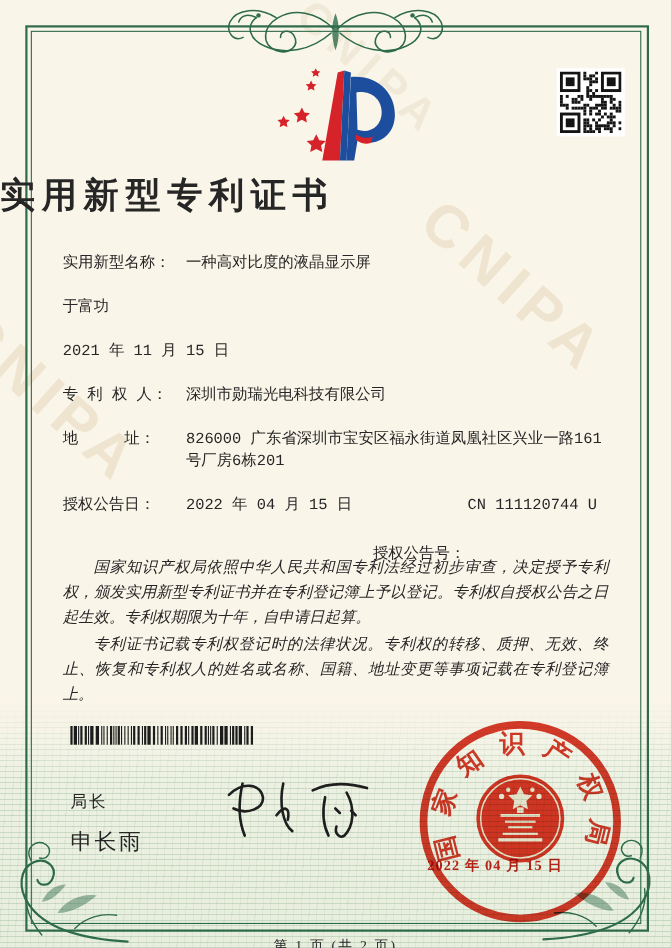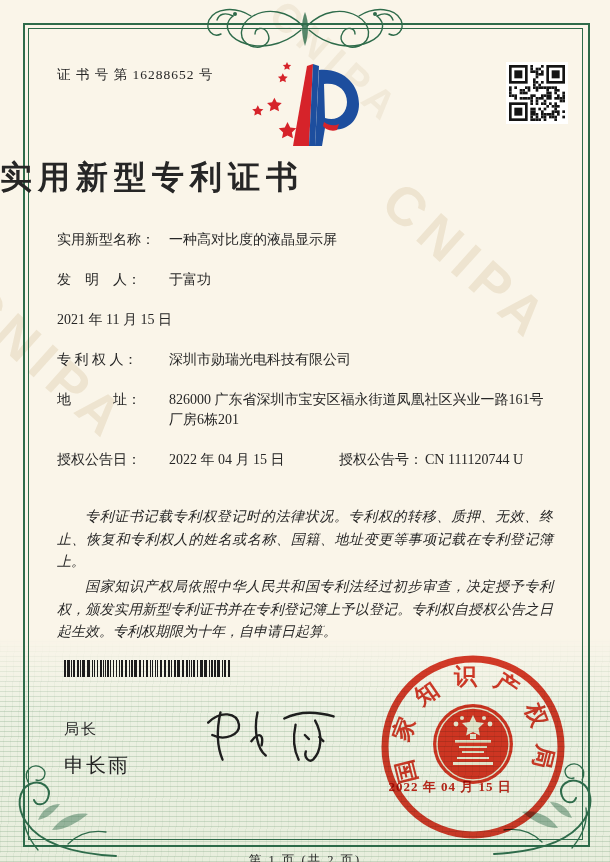--- a/index.html
+++ b/index.html
@@ -33,25 +33,25 @@
   .wm2{left:-58px; top:330px; font-size:54px;}
   .wm3{left:255px; top:40px; font-size:40px; color:rgba(196,168,120,.15);}
   
   .cert-no{position:absolute; left:57px; top:66px; z-index:4; font-size:13.5px; letter-spacing:1px;}
   .logo{position:absolute; left:245px; top:62px; z-index:4;}
   .qr{position:absolute; left:506px; top:62px; z-index:4; background:#fff; padding:3px; line-height:0;}
   .title{position:absolute; left:0; top:156px; width:610px; z-index:4; text-align:left;
          font-size:32px; font-weight:bold; letter-spacing:6px;}
   
   .fields{position:absolute; left:57px; top:230px; width:496px; z-index:4; font-size:14px;}
-  .frow{display:flex; line-height:20px; margin-bottom:20px;}
+  .frow{display:flex; line-height:20px; margin-bottom:20px;font-family:Liberation Mono, monospace;}
   .flabel{flex:none; width:112px; white-space:pre;}
   .fvalue{flex:1;}
   .fvalue.w170{flex:none; width:170px;}
-  .flabel.auto{width:auto; margin-right:2px;}
+  .flabel.auto{width:auto; margin-right:2px;margin-top:44px;}
   
   .paras{position:absolute; left:57px; top:506px; width:496px; z-index:4;
          font-size:14px; font-style:italic; line-height:1.62; text-align:justify;}
   .paras p{margin:0 0 2px 0; text-indent:2em;}
   
   .barcode{position:absolute; left:64px; top:660px; width:172px; height:17px; z-index:4; font-size:0;}
   .barcode i{display:inline-block; height:100%; background:#1c1c1c; vertical-align:top;}
   .director-title{position:absolute; left:64px; top:720px; z-index:4; font-size:15px; letter-spacing:2px;}
   .director-name{position:absolute; left:64px; top:752px; z-index:4; font-size:20px; letter-spacing:2px;}
   .sig{position:absolute; left:195px; top:700px; z-index:5;}
@@ -101,21 +101,20 @@
     <g stroke="#2e6b4a" fill="none" stroke-width="2" stroke-linecap="round">
       <path d="M108,96 C70,94 34,86 18,62 C8,47 10,30 22,24 C34,19 44,28 40,38 C37,46 28,46 26,40"></path>
       <path d="M30,90 C20,78 14,64 16,50" stroke-width="1.3"></path>
       <path d="M20,22 C14,10 26,2 34,8 C40,13 36,22 28,20" stroke-width="1.3"></path>
       <path d="M60,84 C70,74 84,70 98,72" stroke-width="1.3"></path>
     </g>
     <path d="M44,70 C52,58 66,52 80,54 C70,62 58,70 44,70 Z" fill="#2e6b4a" opacity="0.45"></path>
     <path d="M30,60 C34,50 42,44 52,44 C46,52 40,58 30,60 Z" fill="#2e6b4a" opacity="0.45"></path>
   </svg>
 
-  <div class="cert-no">证 书 号 第 16288652 号</div>
 
   <svg class="logo" width="120" height="86" viewBox="0 0 120 86">
     <g fill="#d6232a">
       <path d="M14,40 l2.2,4.4 4.8,.6 -3.5,3.3 .9,4.7 -4.4,-2.3 -4.4,2.3 .9,-4.7 -3.5,-3.3 4.8,-.6 Z" transform="scale(0.8) translate(2,14)"></path>
       <path d="M14,40 l2.2,4.4 4.8,.6 -3.5,3.3 .9,4.7 -4.4,-2.3 -4.4,2.3 .9,-4.7 -3.5,-3.3 4.8,-.6 Z" transform="scale(1.05) translate(14,-6)"></path>
       <path d="M14,40 l2.2,4.4 4.8,.6 -3.5,3.3 .9,4.7 -4.4,-2.3 -4.4,2.3 .9,-4.7 -3.5,-3.3 4.8,-.6 Z" transform="scale(0.6) translate(56,-40)"></path>
       <path d="M14,40 l2.2,4.4 4.8,.6 -3.5,3.3 .9,4.7 -4.4,-2.3 -4.4,2.3 .9,-4.7 -3.5,-3.3 4.8,-.6 Z" transform="scale(0.7) translate(40,-24)"></path>
       <path d="M14,40 l2.2,4.4 4.8,.6 -3.5,3.3 .9,4.7 -4.4,-2.3 -4.4,2.3 .9,-4.7 -3.5,-3.3 4.8,-.6 Z" transform="scale(1.25) translate(20,8)"></path>
     </g>
     <path d="M62,4 L68,2 L64,84 L48,84 Z" fill="#d6232a"></path>
@@ -262,21 +261,20 @@
       </svg></div>
 
   <div class="title">实用新型专利证书</div>
 
   <div class="fields">
     <div class="frow">
       <span class="flabel">实用新型名称：</span>
       <span class="fvalue">一种高对比度的液晶显示屏</span>
     </div>
     <div class="frow">
-      <span class="flabel">发　明　人：</span>
       <span class="fvalue">于富功</span>
     </div>
     <div class="frow">
       <span class="fvalue">2021 年 11 月 15 日</span>
     </div>
     <div class="frow">
       <span class="flabel">专 利 权 人：</span>
       <span class="fvalue">深圳市勋瑞光电科技有限公司</span>
     </div>
     <div class="frow">
@@ -285,22 +283,22 @@
     </div>
     <div class="frow">
       <span class="flabel">授权公告日：</span>
       <span class="fvalue w170">2022 年 04 月 15 日</span>
       <span class="flabel auto">授权公告号：</span>
       <span class="fvalue">CN 111120744 U</span>
     </div>
   </div>
 
   <div class="paras">
+    <p>国家知识产权局依照中华人民共和国专利法经过初步审查，决定授予专利权，颁发实用新型专利证书并在专利登记簿上予以登记。专利权自授权公告之日起生效。专利权期限为十年，自申请日起算。</p>
     <p>专利证书记载专利权登记时的法律状况。专利权的转移、质押、无效、终止、恢复和专利权人的姓名或名称、国籍、地址变更等事项记载在专利登记簿上。</p>
-    <p>国家知识产权局依照中华人民共和国专利法经过初步审查，决定授予专利权，颁发实用新型专利证书并在专利登记簿上予以登记。专利权自授权公告之日起生效。专利权期限为十年，自申请日起算。</p>
   </div>
 
   <div class="barcode"><i style="width:2px;margin-right:1px"></i><i style="width:3px;margin-right:1px"></i><i style="width:1px;margin-right:1px"></i><i style="width:2px;margin-right:2px"></i><i style="width:2px;margin-right:1px"></i><i style="width:1px;margin-right:1px"></i><i style="width:3px;margin-right:2px"></i><i style="width:3px;margin-right:2px"></i><i style="width:1px;margin-right:1px"></i><i style="width:1px;margin-right:2px"></i><i style="width:1px;margin-right:2px"></i><i style="width:2px;margin-right:1px"></i><i style="width:1px;margin-right:1px"></i><i style="width:1px;margin-right:1px"></i><i style="width:2px;margin-right:1px"></i><i style="width:1px;margin-right:2px"></i><i style="width:1px;margin-right:2px"></i><i style="width:1px;margin-right:2px"></i><i style="width:1px;margin-right:1px"></i><i style="width:2px;margin-right:2px"></i><i style="width:2px;margin-right:2px"></i><i style="width:1px;margin-right:1px"></i><i style="width:2px;margin-right:1px"></i><i style="width:3px;margin-right:2px"></i><i style="width:2px;margin-right:2px"></i><i style="width:1px;margin-right:2px"></i><i style="width:2px;margin-right:2px"></i><i style="width:1px;margin-right:1px"></i><i style="width:1px;margin-right:2px"></i><i style="width:1px;margin-right:1px"></i><i style="width:1px;margin-right:2px"></i><i style="width:2px;margin-right:2px"></i><i style="width:2px;margin-right:2px"></i><i style="width:2px;margin-right:1px"></i><i style="width:1px;margin-right:2px"></i><i style="width:2px;margin-right:1px"></i><i style="width:3px;margin-right:2px"></i><i style="width:2px;margin-right:2px"></i><i style="width:2px;margin-right:1px"></i><i style="width:1px;margin-right:1px"></i><i style="width:1px;margin-right:1px"></i><i style="width:2px;margin-right:2px"></i><i style="width:1px;margin-right:2px"></i><i style="width:3px;margin-right:1px"></i><i style="width:3px;margin-right:2px"></i><i style="width:1px;margin-right:1px"></i><i style="width:2px;margin-right:1px"></i><i style="width:2px;margin-right:1px"></i><i style="width:3px;margin-right:2px"></i><i style="width:1px;margin-right:1px"></i><i style="width:2px;margin-right:2px"></i><i style="width:2px;margin-right:1px"></i></div>
 
   <div class="director-title">局长</div>
   <div class="director-name">申长雨</div>
 
   <svg class="sig" width="160" height="72" viewBox="0 0 150 70">
     <g stroke="#1e1e1e" stroke-width="2.3" fill="none" stroke-linecap="round">
       <path d="M22,12 C18,30 18,44 24,58"></path>

